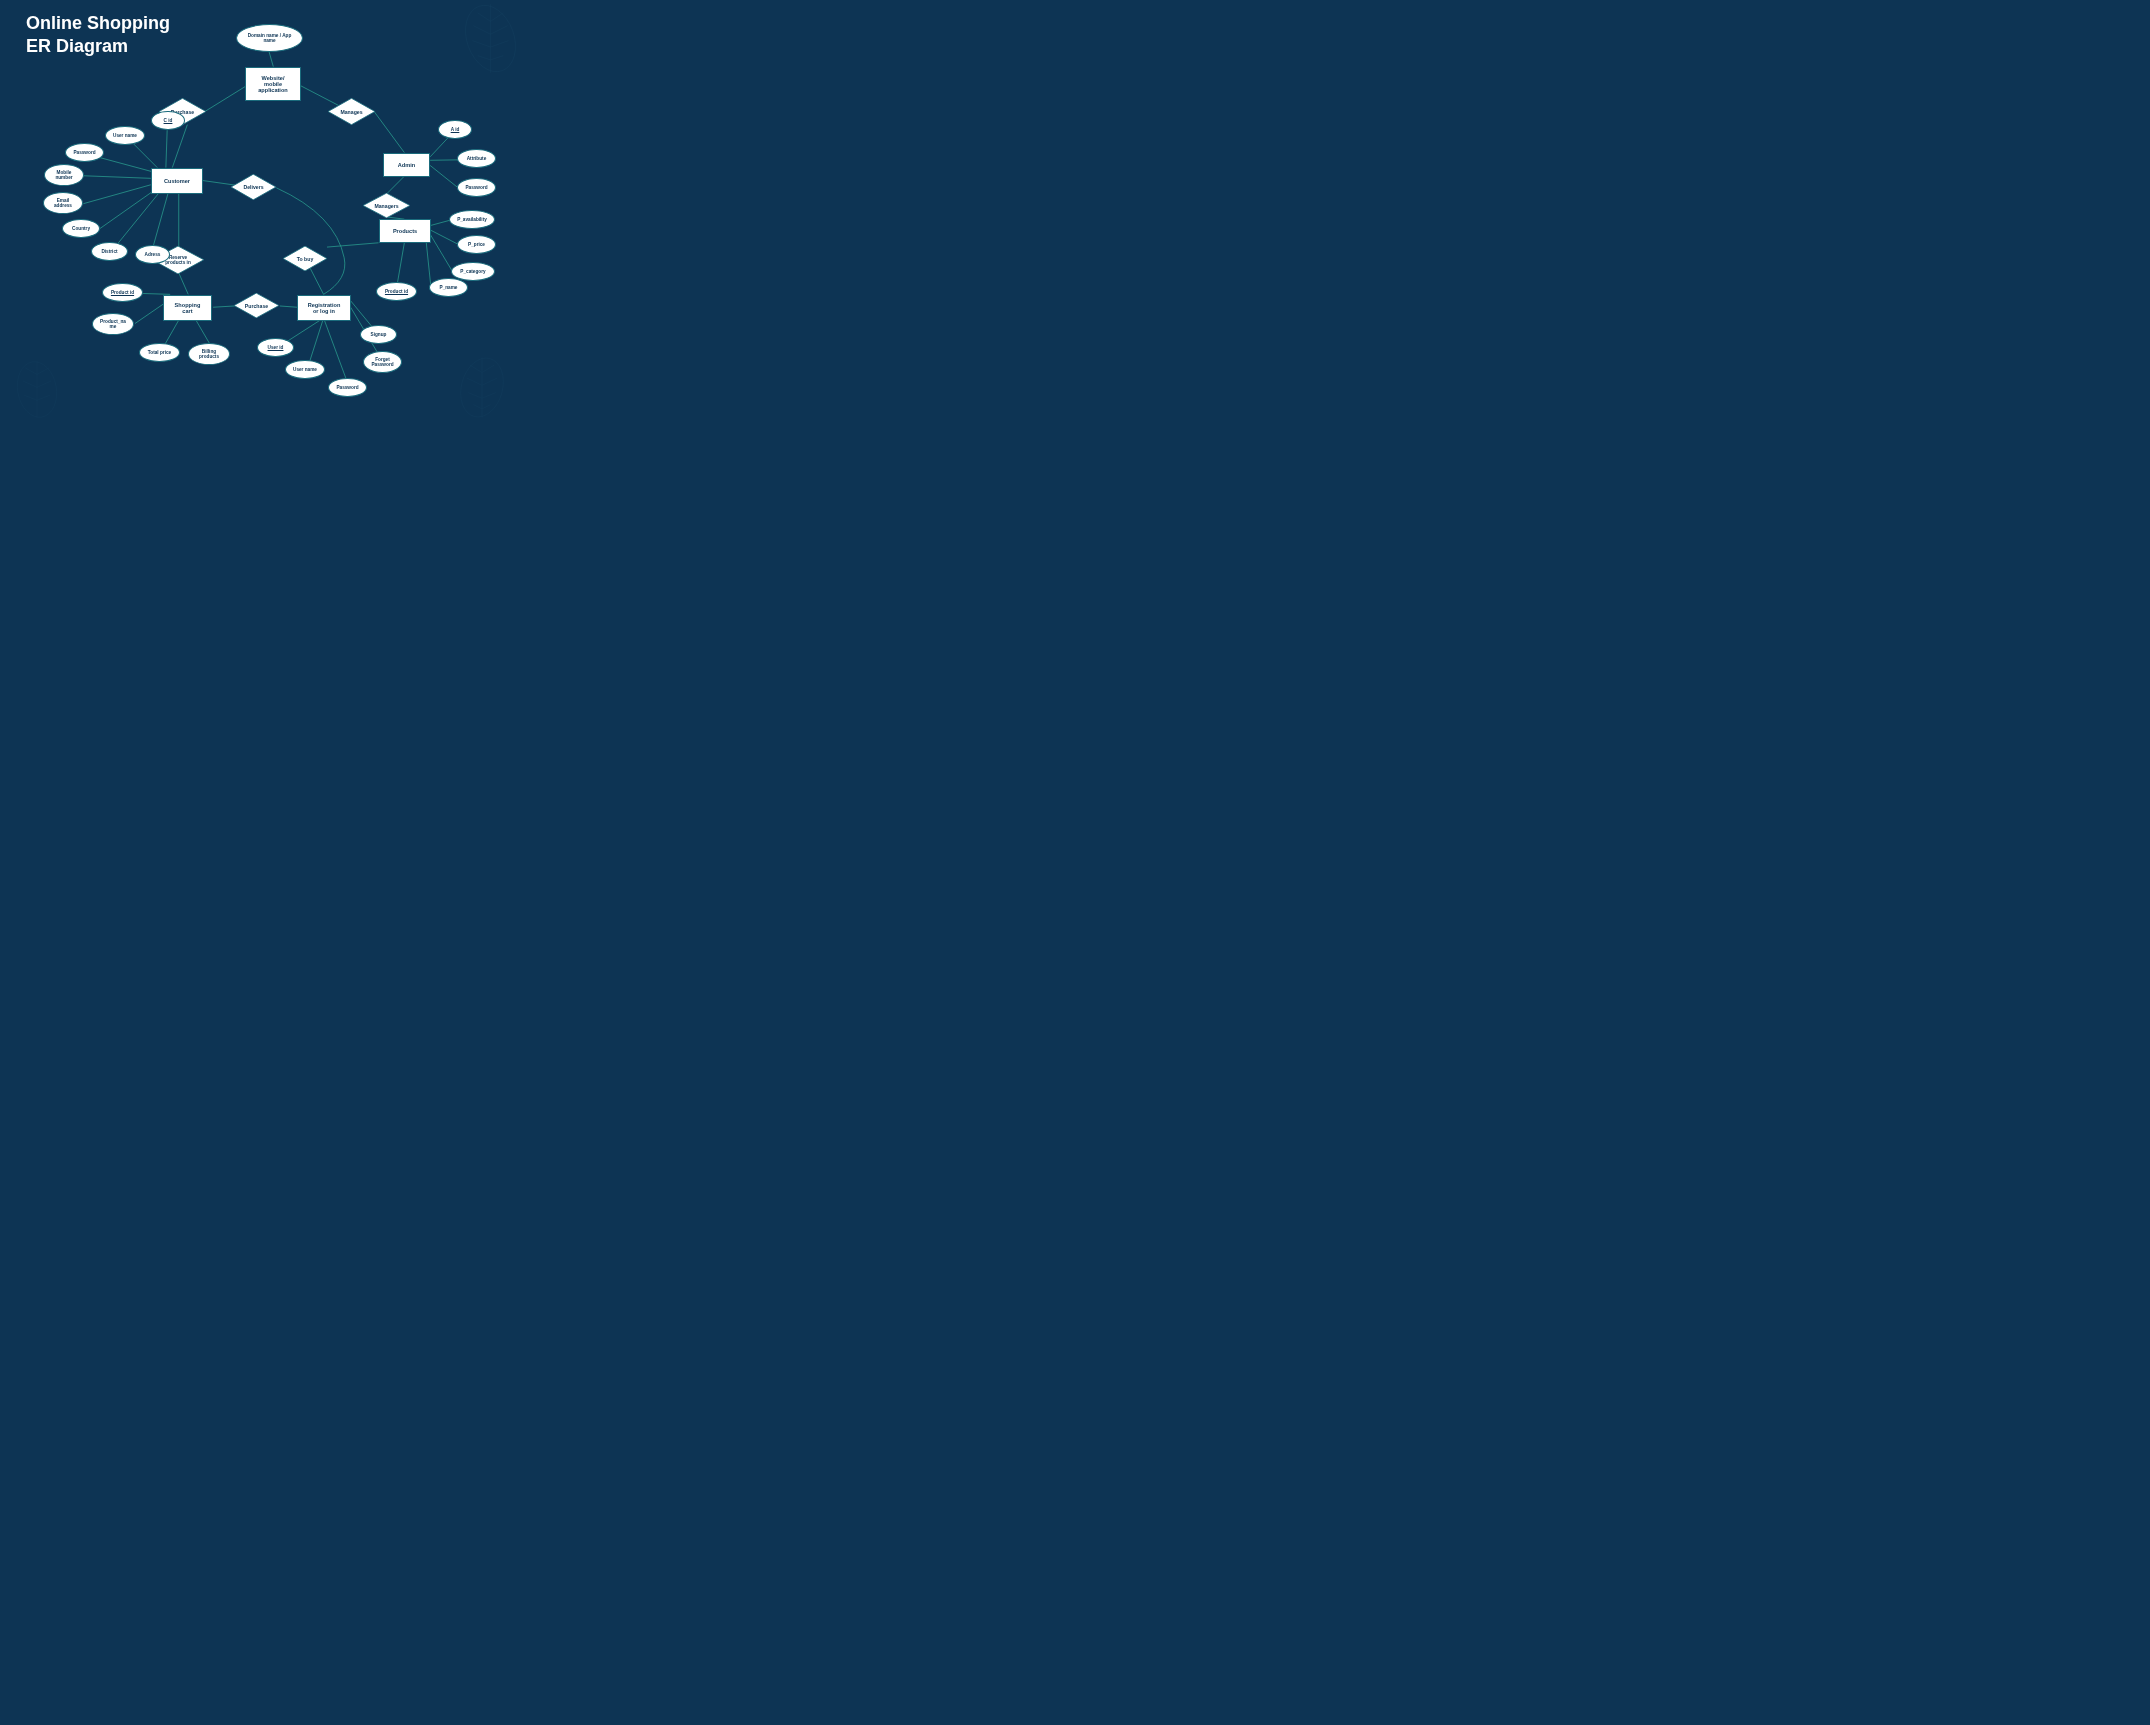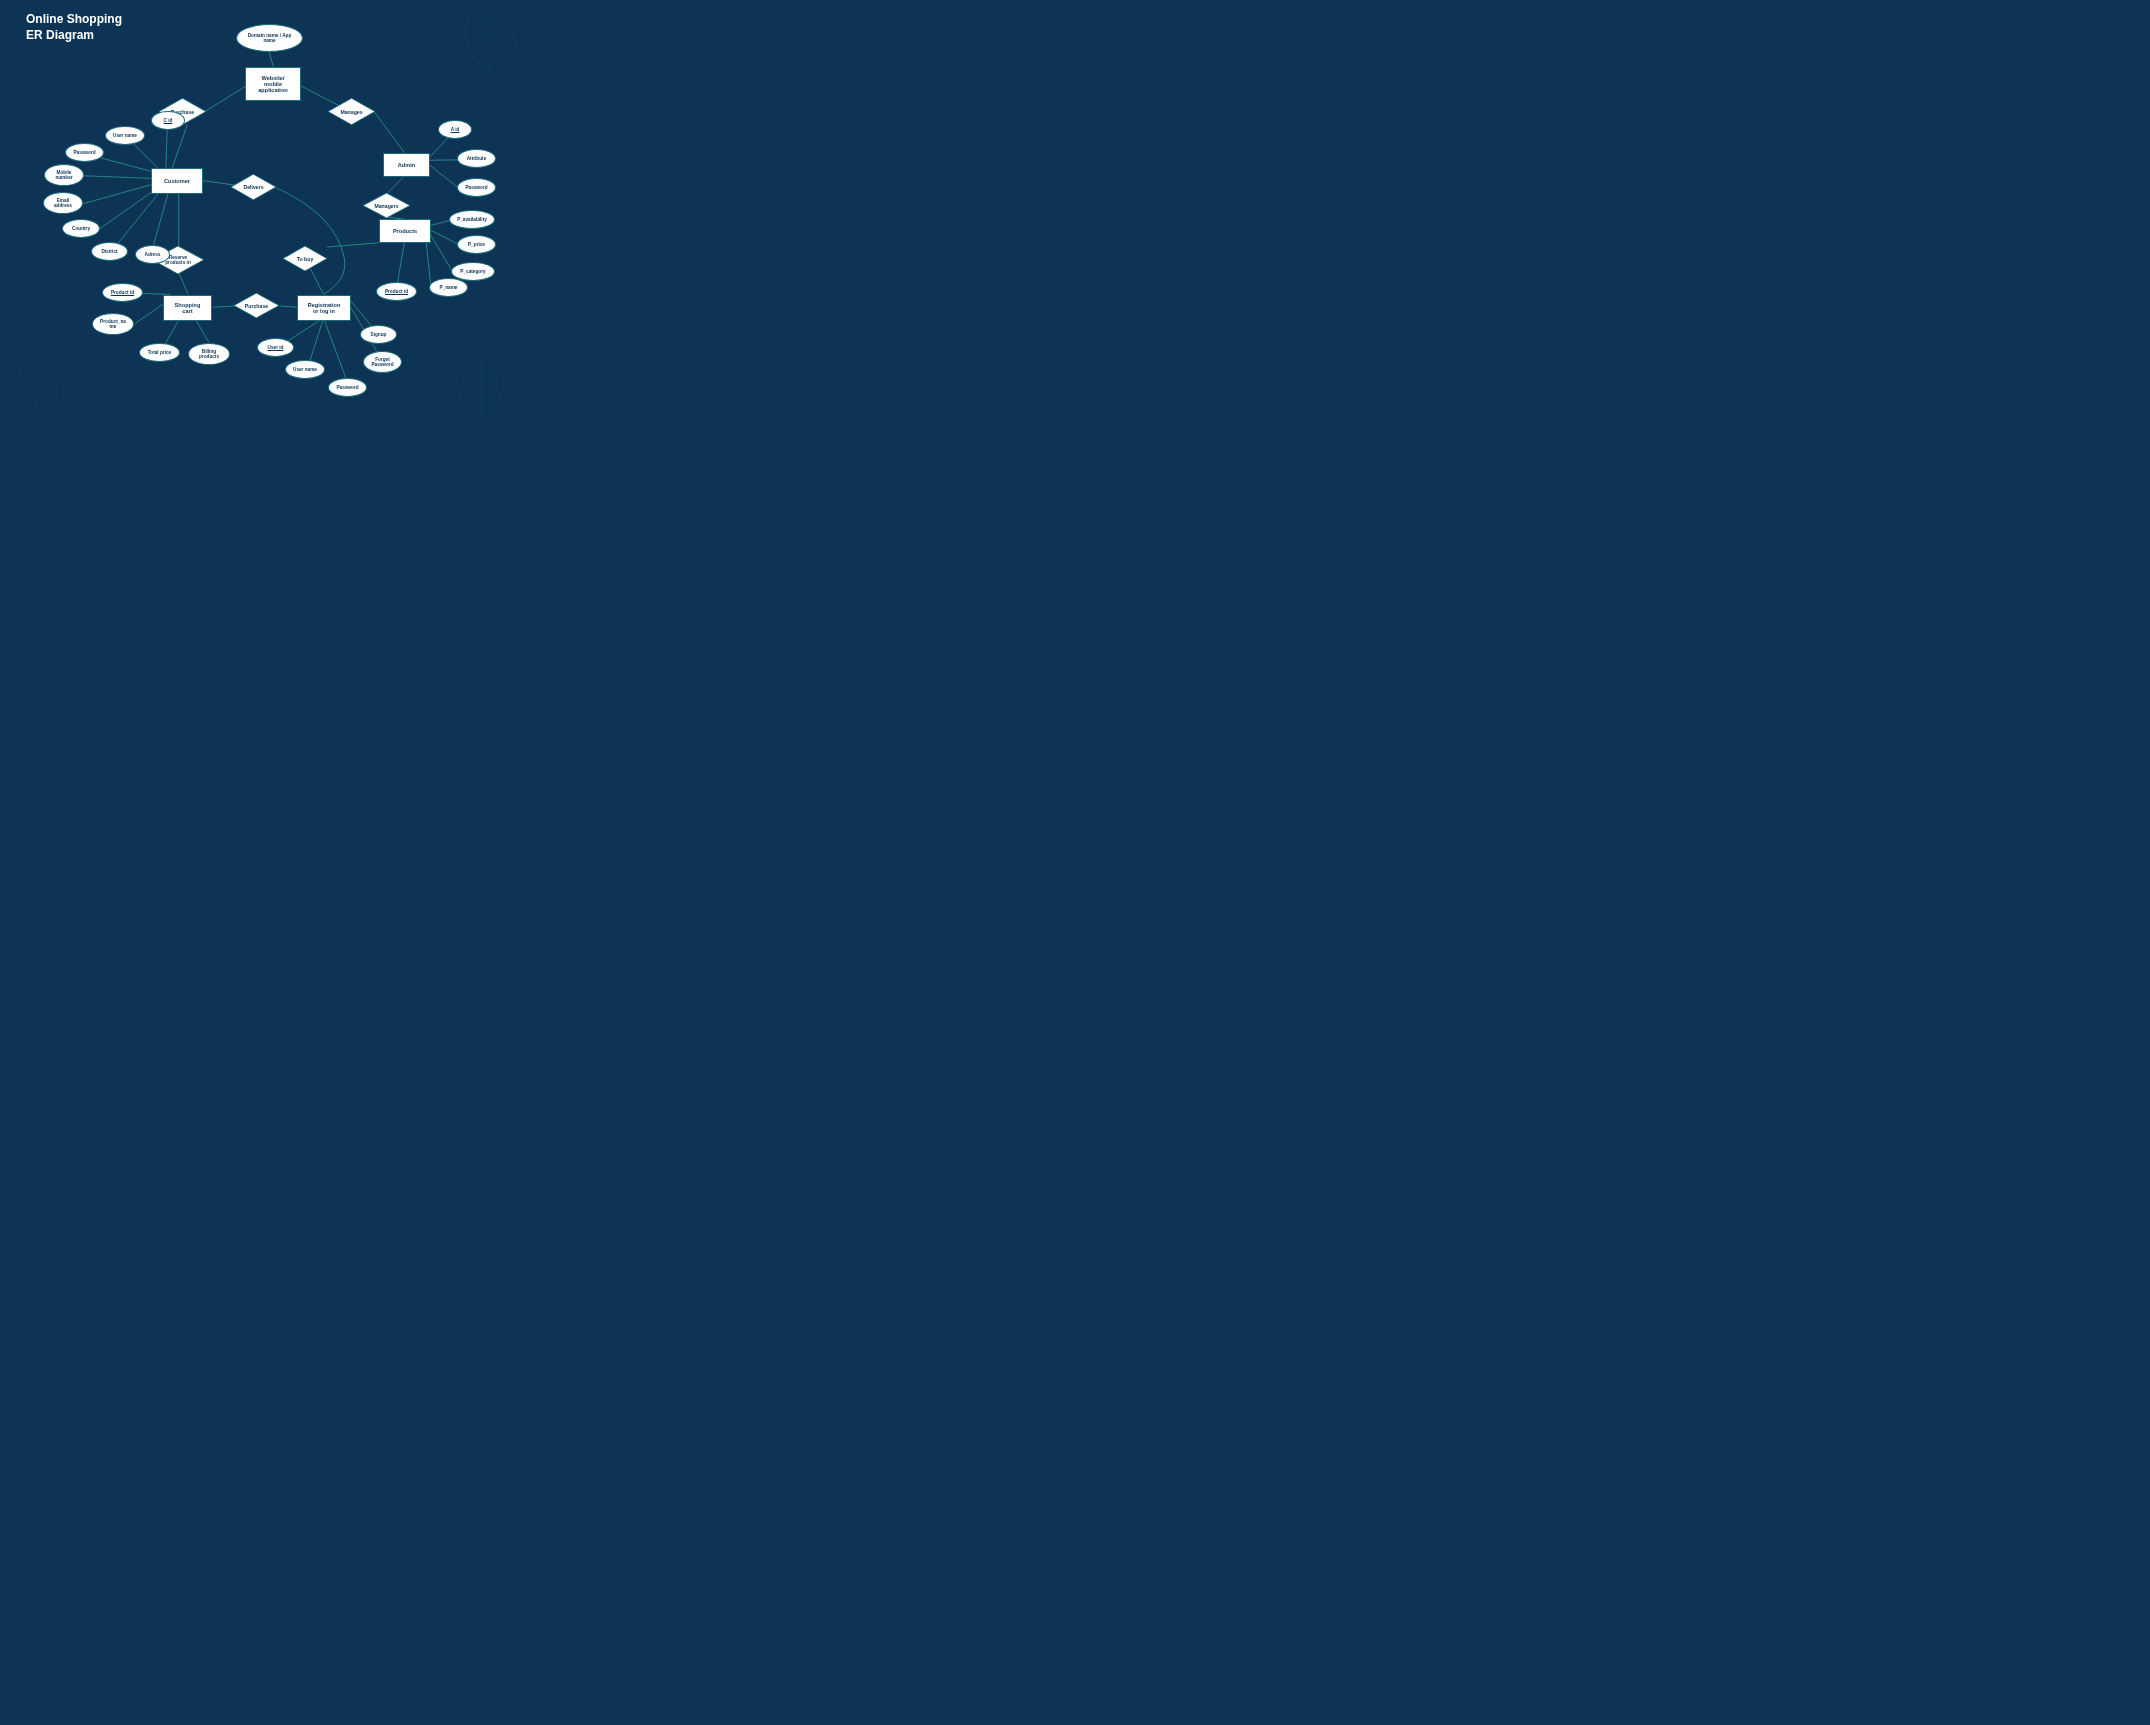--- a/index.html
+++ b/index.html
@@ -84,21 +84,21 @@
     .attribute.underline span {
       text-decoration: underline;
     }
     
     .title {
       position: absolute;
       top: 12px;
       left: 26px;
       color: white;
       font-weight: bold;
-      font-size: 12px;
+      font-size: 18px;
       line-height: 1.3;
       z-index: 20;
     }
   </style>
 </head>
 <body>
 
 <div class="diagram-container">
 
   <svg class="leaf" style="top:0;right:13px;width:69px;height:77px;" viewBox="0 0 160 180">

